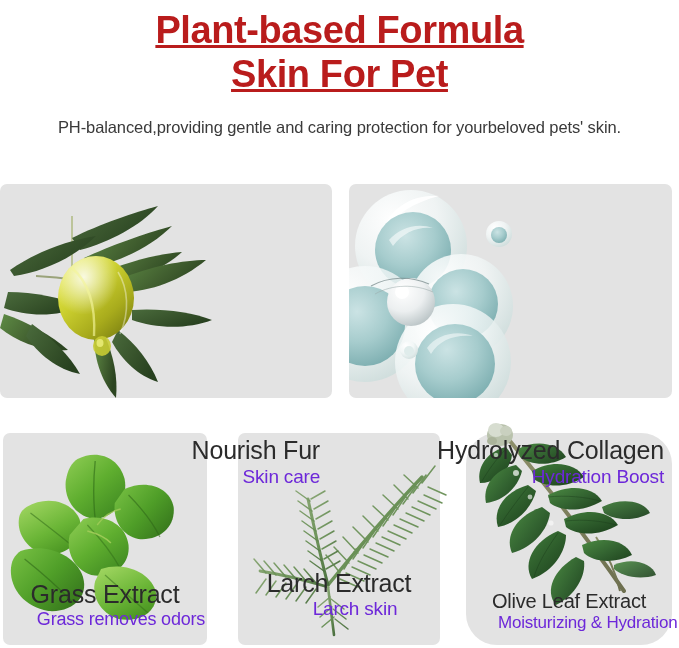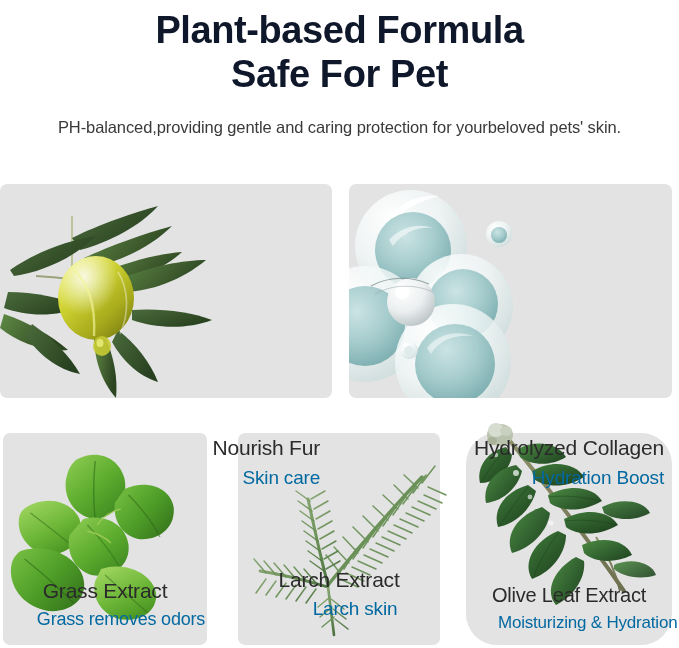--- a/index.html
+++ b/index.html
@@ -7,26 +7,27 @@
     width:679px;height:648px;
     background:#ffffff;
     font-family:"Liberation Sans","DejaVu Sans",sans-serif;
     overflow:hidden;position:relative;
   }
   .page{position:relative;width:679px;height:648px;}
 
   
   .headline{
     text-align:center;
-    color:#0f172a;
+    color:#b91c1c;
     font-weight:bold;
     font-size:38px;
     line-height:44px;
     letter-spacing:-0.4px;
     padding-top:8px;
+    text-decoration:underline;
   }
   .headline .l2{display:block;}
   .subhead{
     text-align:center;
     color:#3a3a3a;
     font-size:16.5px;
     letter-spacing:-0.1px;
     margin-top:22px;
     white-space:nowrap;
   }
@@ -53,31 +54,31 @@
   .cap-bottom{
     position:absolute;
     left:0;right:0;
     text-align:center;
     line-height:1.2;
     z-index:5;
   }
   .t-main{
     display:block;
     color:#2b2b2b;
-    font-size:21px;
+    font-size:25px;
     letter-spacing:-0.2px;
     white-space:nowrap;
   }
   .t-sub{
     display:block;
-    color:#0369a1;
+    color:#6d28d9;
     font-size:19px;
     letter-spacing:-0.2px;
     white-space:nowrap;
-    margin-top:6px;
+    margin-top:0;
     padding-left:32px;
   }
 
   
   #card-nourish   {left:0px;   top:184px; width:332px; height:214px;}
   #card-collagen  {left:349px; top:184px; width:323px; height:214px;}
   #card-grass     {left:3px;   top:433px; width:204px; height:212px;}
   #card-larch     {left:238px; top:433px; width:202px; height:212px;}
   #card-olive     {left:466px; top:433px; width:206px; height:212px;border-radius:31px;}
 
@@ -94,21 +95,21 @@
   .art{position:absolute;left:0;top:0;width:100%;height:100%;pointer-events:none;}
   .art-over{position:absolute;pointer-events:none;}
 </style>
 </head>
 <body>
 
 <div class="page">
 
   <div class="headline">
     <span class="l1">Plant-based Formula</span>
-    <span class="l2">Safe For Pet</span>
+    <span class="l2">Skin For Pet</span>
   </div>
   <div class="subhead">PH-balanced,providing gentle and caring protection for yourbeloved pets' skin.</div>
 
   <div class="card" id="card-nourish">
     <div class="card-clip">
       <svg class="art" viewBox="0 0 332 214" preserveAspectRatio="none">
         <defs>
           <linearGradient id="olvFruit" x1="0.15" y1="0.1" x2="0.85" y2="0.95">
             <stop offset="0%" stop-color="#e6e84e"></stop>
             <stop offset="35%" stop-color="#ccd02f"></stop>

